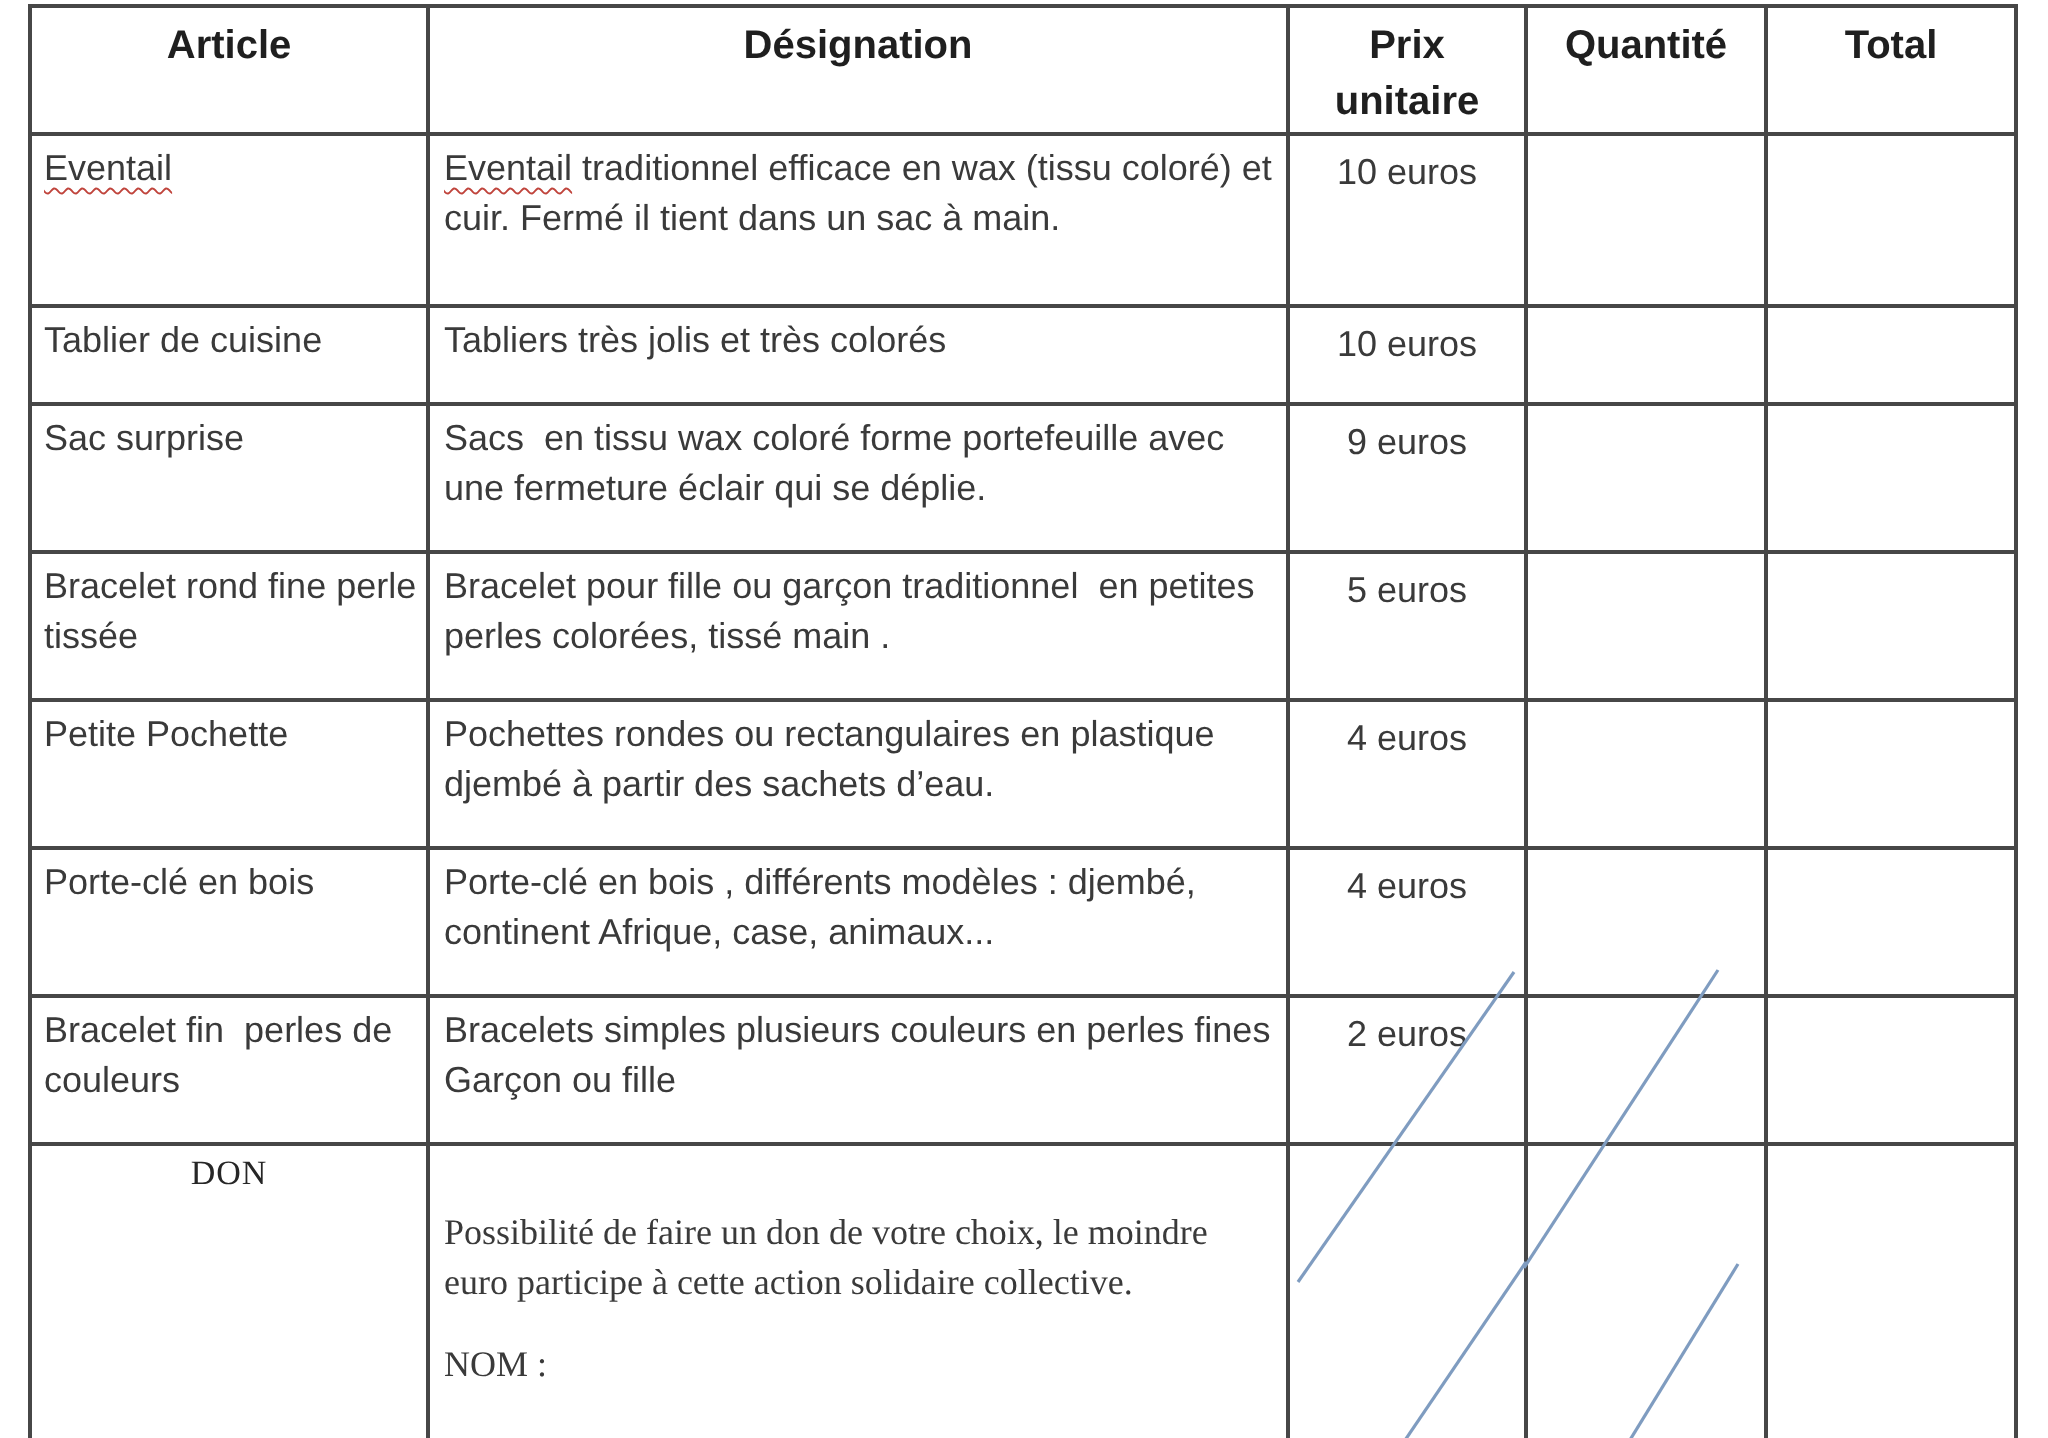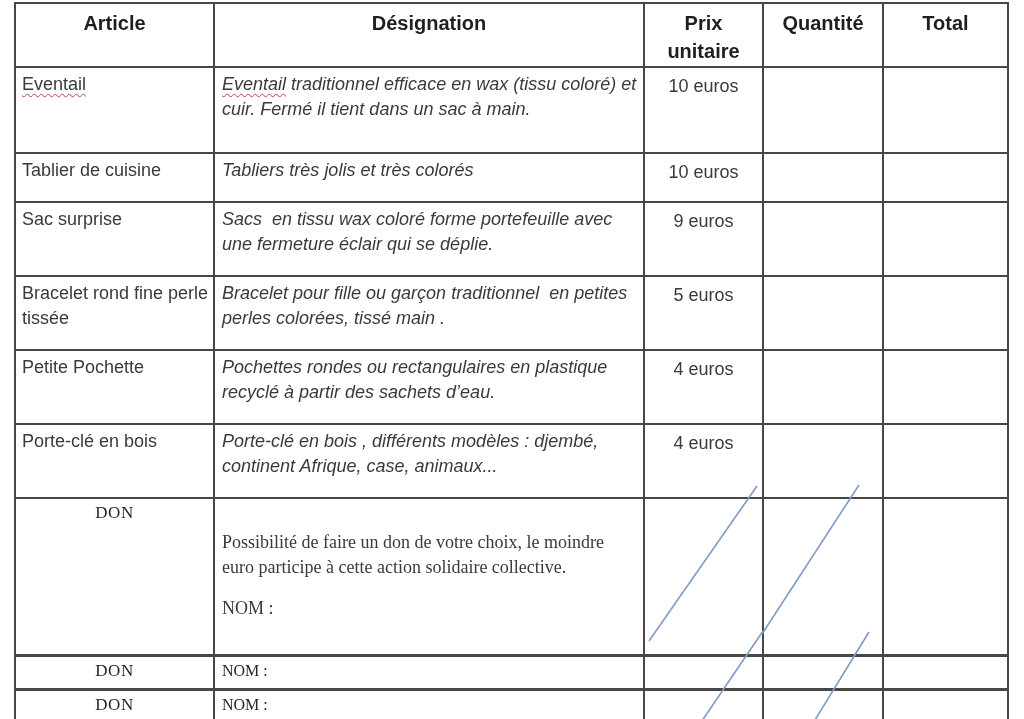--- a/index.html
+++ b/index.html
@@ -24,21 +24,21 @@
     box-sizing:border-box;
     vertical-align:top;
     overflow:hidden;
   }
   th{
     font-size:20px;line-height:28px;font-weight:bold;color:var(--head);
     text-align:center;padding-top:5px;vertical-align:top;
   }
   td{font-size:18px;line-height:25px;}
   td.art{padding:4px 4px 2px 6px;white-space:pre-wrap;}
-  td.desig{padding:4px 6px 18px 7px;white-space:pre-wrap;font-style:italic;}
+  td.desig{padding:4px 6px 18px 7px;white-space:pre-wrap;}
   td.price{text-align:center;padding-top:6px;}
   .r-head{height:55px;}
   .r0{height:86px;} .r1{height:34px;} .r2{height:58px;} .r3{height:57px;}
   .r4{height:74px;} .r5{height:58px;} .r6{height:57px;}
   .r-don{height:157px;}
   .r-s{height:34px;}
   tr.r-s td{border-top-width:3px;}
   .sp{
     text-decoration-line:underline;
     text-decoration-style:wavy;
@@ -111,34 +111,41 @@
     <tr class="r3">
       <td class="art">Bracelet rond fine perle tissée</td>
       <td class="desig">Bracelet pour fille ou garçon traditionnel  en petites perles colorées, tissé main .</td>
       <td class="price">5 euros</td>
       <td></td>
       <td></td>
     </tr>
 
     <tr class="r4">
       <td class="art">Petite Pochette</td>
-      <td class="desig">Pochettes rondes ou rectangulaires en plastique recyclé à partir des sachets d’eau.</td>
+      <td class="desig">Pochettes rondes ou rectangulaires en plastique djembé à partir des sachets d’eau.</td>
       <td class="price">4 euros</td>
       <td></td>
       <td></td>
     </tr>
 
     <tr class="r5">
       <td class="art">Porte-clé en bois</td>
       <td class="desig">Porte-clé en bois , différents modèles : djembé,  continent Afrique, case, animaux...</td>
       <td class="price">4 euros</td>
       <td></td>
       <td></td>
     </tr>
 
+    <tr class="r6">
+      <td class="art">Bracelet fin  perles de couleurs</td>
+      <td class="desig">Bracelets simples plusieurs couleurs en perles fines Garçon ou fille</td>
+      <td class="price">2 euros</td>
+      <td></td>
+      <td></td>
+    </tr>
 
     <tr class="r-don">
       <td class="don-art serif">DON</td>
       <td class="don-desig">
         <div class="don-inner">
           <p>Possibilité de faire un don de votre choix, le moindre  euro participe à cette action solidaire collective.</p>
           <div class="nom-main">NOM :</div>
         </div>
       </td>
       <td></td>

